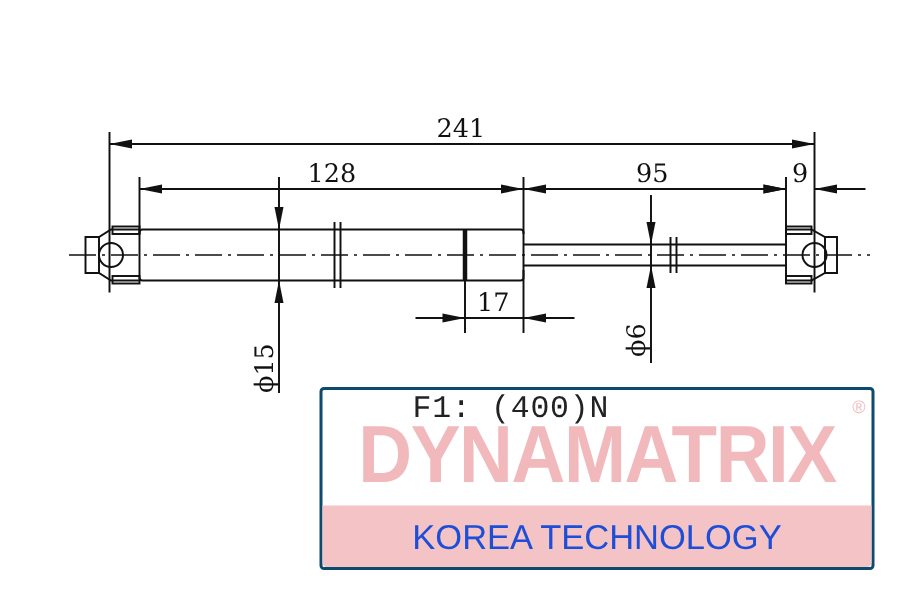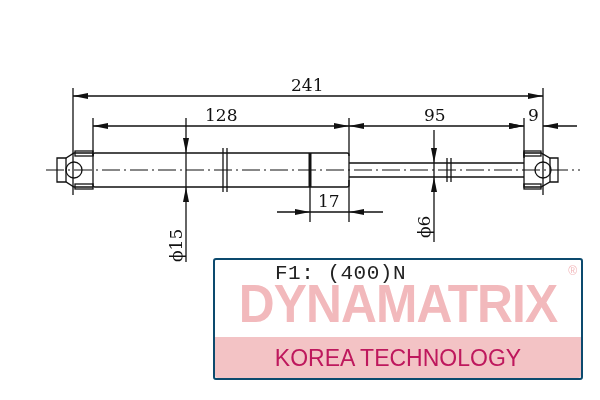--- a/index.html
+++ b/index.html
@@ -3,21 +3,21 @@
 <meta charset="utf-8">
 <style>
   html,body{margin:0;padding:0;background:#ffffff;}
   body{width:600px;height:400px;position:relative;overflow:hidden;font-family:"DejaVu Serif",serif;}
   svg{position:absolute;left:0;top:0;}
   .dim{font-family:"DejaVu Serif",serif;font-size:17px;fill:#111;}
   .force{position:absolute;left:275px;top:262px;font-family:Liberation Mono, monospace;font-size:21px;color:#222;z-index:3;letter-spacing:0.5px;}
   .brand{position:absolute;left:213px;top:258px;width:366px;height:118px;border:2px solid #0c4a6e;border-radius:3px;background:#fff;z-index:1;}
   .brand-name{position:absolute;left:0;top:12px;width:100%;text-align:center;font-family:"Liberation Sans",sans-serif;font-weight:bold;font-size:54px;color:#f2b9bc;letter-spacing:-1px;transform:scaleX(0.92);}
   .brand-band{position:absolute;left:0;bottom:0;width:100%;height:41px;background:#f3c3c5;border-radius:0 0 3px 3px;}
-  .brand-tag{position:absolute;left:0;top:8px;width:100%;text-align:center;font-family:"Liberation Sans",sans-serif;font-size:23px;color:#be185d;}
+  .brand-tag{position:absolute;left:0;top:8px;width:100%;text-align:center;font-family:"Liberation Sans",sans-serif;font-size:23px;color:#1d4ed8;}
   .reg{position:absolute;right:4px;top:4px;font-family:"Liberation Sans",sans-serif;font-size:12px;color:#f2b9bc;}
 </style>
 </head>
 <body>
 
 <svg width="600" height="400" viewBox="0 0 600 400">
   <g stroke="#111" stroke-width="1.3" fill="none">
 
     <line x1="73" y1="88" x2="73" y2="195"></line>
     <line x1="93" y1="118" x2="93" y2="156"></line>

